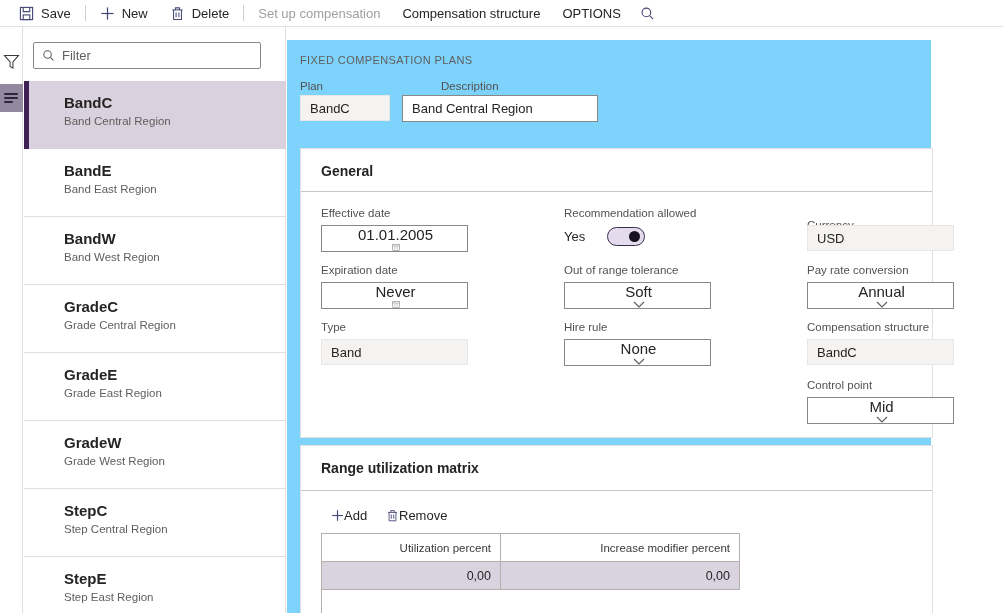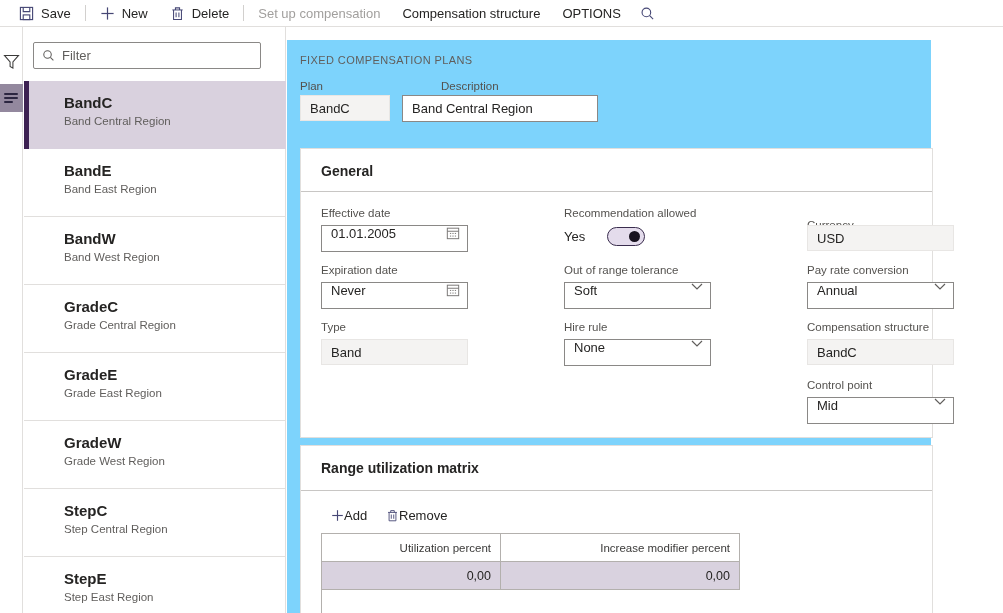--- a/index.html
+++ b/index.html
@@ -51,23 +51,23 @@
                 letter-spacing:.4px; color:#605e5c; }
   .fld-label { position:absolute; font-size:11.5px; color:#54524f; white-space:nowrap; }
   .ro-box { position:absolute; height:26px; background:#f4f3f2; border:1px solid #e8e6e4;
             font-size:13px; color:#252423; display:flex; align-items:center; padding-left:9px; }
   .txt-input { position:absolute; height:27px; background:#fff; border:1px solid #8a8886;
                font-size:13px; color:#252423; display:flex; align-items:center;
                padding-left:9px; }
   .txt-input input { border:none; outline:none; width:95%; font-size:13px;
                      font-family:"Liberation Sans", sans-serif; color:#252423; }
   .date-input, .dropdown { position:absolute; height:27px; width:147px; background:#fff;
-               border:1px solid #8a8886; font-size:13px; color:#252423;
-               display:flex; align-items:flex-start; justify-content:space-between;
-               padding:0 7px 0 9px; cursor:default; }
+               border:1px solid #8a8886; font-size:15px; color:#252423;
+               display:flex; align-items:center; justify-content:space-between;
+               padding:0 7px 0 9px; cursor:default;flex-direction:column; }
 
   .card { position:absolute; left:13px; right:-2px; background:#fff; border:1px solid #e1dfdd; }
   .card-title { position:absolute; left:20px; top:14px; font-size:14px; font-weight:700; color:#252423; }
   .card-divider { position:absolute; left:0; right:0; height:1px; background:#c8c6c4; }
 
   
   .toggle-wrap { position:absolute; display:flex; align-items:center; gap:22px; }
   .toggle-label { font-size:13px; color:#252423; }
   .toggle { position:relative; width:38px; height:19px; border:1px solid #3a2d4e;
             border-radius:10px; background:#e4dcec; cursor:default; }

